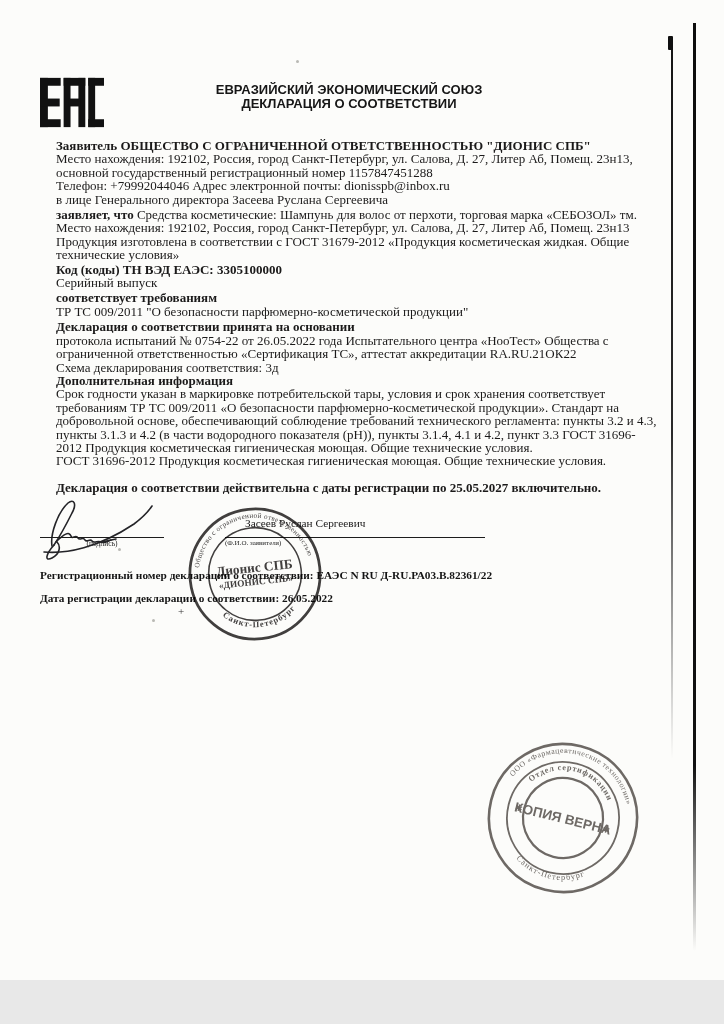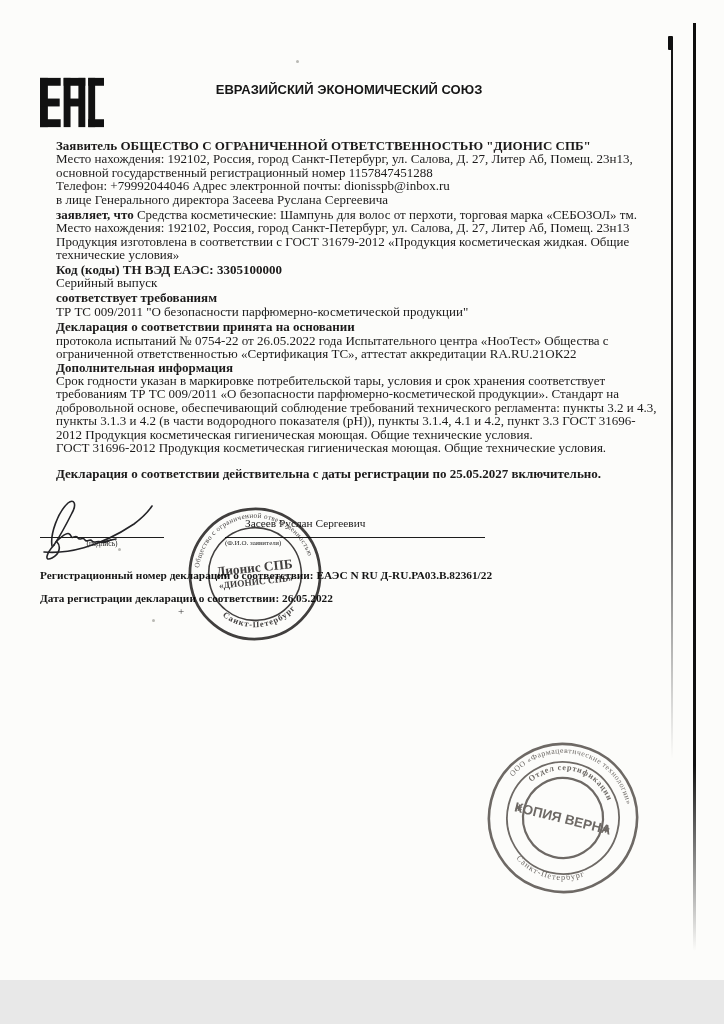--- a/index.html
+++ b/index.html
@@ -65,38 +65,40 @@
       <rect x="48" y="0" width="44" height="16"></rect>
       <rect x="58" y="42" width="24" height="16"></rect>
       <rect x="98" y="0" width="14" height="100"></rect>
       <rect x="98" y="0" width="32" height="16"></rect>
       <rect x="98" y="84" width="32" height="16"></rect>
     </g>
   </svg>
 
   <div class="header-title">
     <div>ЕВРАЗИЙСКИЙ ЭКОНОМИЧЕСКИЙ СОЮЗ</div>
+    <div>ДЕКЛАРАЦИЯ О СООТВЕТСТВИИ</div>
   </div>
 
   <div class="body-text">
     <p><span class="b">Заявитель</span> <span class="b">ОБЩЕСТВО С ОГРАНИЧЕННОЙ ОТВЕТСТВЕННОСТЬЮ "ДИОНИС СПБ"</span></p>
     <p>Место нахождения: 192102, Россия, город Санкт-Петербург, ул. Салова, Д. 27, Литер Аб, Помещ. 23н13, основной государственный регистрационный номер 1157847451288</p>
     <p>Телефон: +79992044046 Адрес электронной почты: dionisspb@inbox.ru</p>
     <p>в лице Генерального директора Засеева Руслана Сергеевича</p>
     <p class="mt-2"><span class="b">заявляет, что</span> <span>Средства косметические: Шампунь для волос от перхоти, торговая марка «СЕБОЗОЛ» тм.</span></p>
 
     <p>Место нахождения: 192102, Россия, город Санкт-Петербург, ул. Салова, Д. 27, Литер Аб, Помещ. 23н13</p>
     <p>Продукция изготовлена в соответствии с ГОСТ 31679-2012 «Продукция косметическая жидкая. Общие технические условия»</p>
     <p class="mt-1 b">Код (коды) ТН ВЭД ЕАЭС: 3305100000</p>
     <p>Серийный выпуск</p>
 
     <p class="mt-2 b">соответствует требованиям</p>
     <p>ТР ТС 009/2011 "О безопасности парфюмерно-косметической продукции"</p>
     <p class="mt-2 b">Декларация о соответствии принята на основании</p>
     <p>протокола испытаний № 0754-22 от 26.05.2022 года Испытательного центра «НооТест» Общества с ограниченной ответственностью «Сертификация ТС», аттестат аккредитации RA.RU.21ОК22</p>
+    <p>Схема декларирования соответствия: 3д</p>
 
     <p class="b">Дополнительная информация</p>
     <p>Срок годности указан в маркировке потребительской тары, условия и срок хранения соответствует требованиям ТР ТС 009/2011 «О безопасности парфюмерно-косметической продукции». Стандарт на добровольной основе, обеспечивающий соблюдение требований технического регламента: пункты 3.2 и 4.3, пункты 3.1.3 и 4.2 (в части водородного показателя (рН)), пункты 3.1.4, 4.1 и 4.2, пункт 3.3 ГОСТ 31696-2012 Продукция косметическая гигиеническая моющая. Общие технические условия.</p>
     <p>ГОСТ 31696-2012 Продукция косметическая гигиеническая моющая. Общие технические условия.</p>
 
     <p class="mt-blank b">Декларация о соответствии действительна с даты регистрации по 25.05.2027 включительно.</p>
   </div>
 
   <svg class="sign-svg" viewBox="0 0 132 64" aria-hidden="true">
     <g fill="none" stroke="#242428" stroke-width="1.6" stroke-linecap="round">

